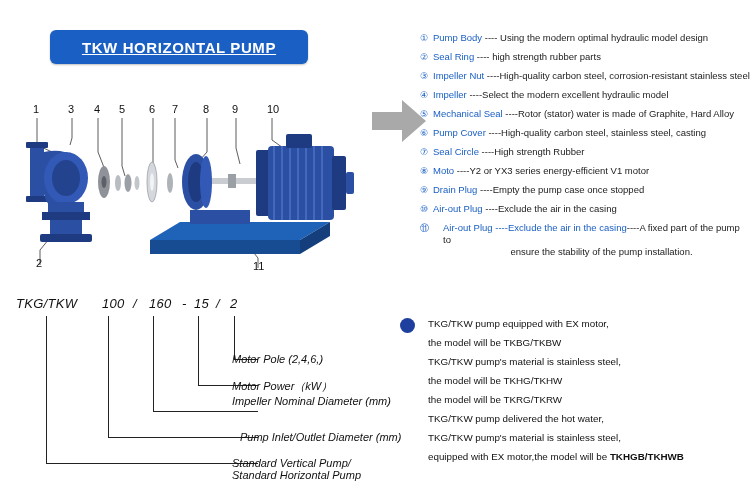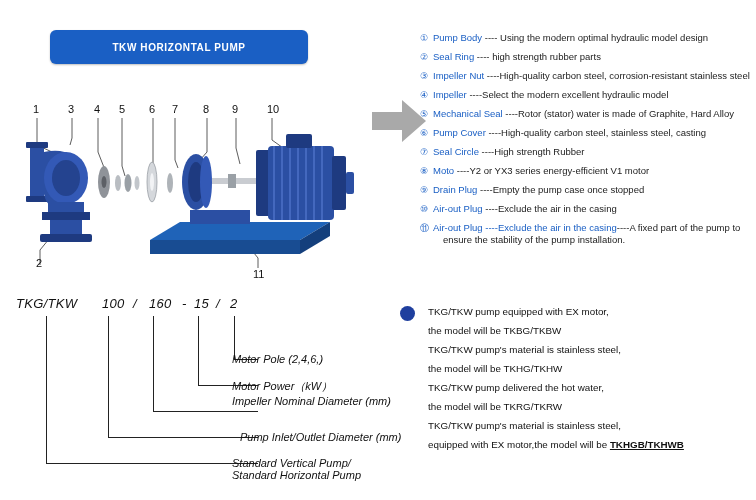--- a/index.html
+++ b/index.html
@@ -29,23 +29,24 @@
     height: 34px;
     background: #1a5fc4;
     border-radius: 6px;
     display: flex;
     align-items: center;
     justify-content: center;
     box-shadow: 0 1px 2px rgba(0,0,0,0.25);
   }
   .title-banner span {
     color: #ffffff;
-    font-size: 10px;
+    font-size: 15px;
     font-weight: bold;
     letter-spacing: 0.6px;
+    text-decoration: underline;
   }
 
   
   .drawing {
     position: absolute;
     left: 0;
     top: 90px;
     width: 390px;
     height: 200px;
   }
@@ -86,20 +87,21 @@
     padding-top: 0px;
   }
   .feature-text {
     color: #222;
   }
   .feature-text .key {
     color: #1a5fc4;
   }
   .feature-row.last .feature-text {
     color: #1a5fc4;
+    margin-left: 10px;
   }
   .feature-row.last .feature-text .tail {
     color: #222;
   }
 
   
   .model-block {
     position: absolute;
     left: 16px;
     top: 296px;
@@ -128,40 +130,40 @@
     position: absolute;
     font-size: 11px;
     color: #111;
     white-space: nowrap;
   }
 
   
   .notes {
     position: absolute;
     left: 400px;
-    top: 302px;
+    top: 314px;
     width: 350px;
     font-size: 9.8px;
     color: #111;
     line-height: 19px;
   }
   .notes .bullet {
     position: absolute;
     left: 0px;
     top: 4px;
     width: 15px;
     height: 15px;
     border-radius: 50%;
     background: #1f3f9e;
   }
   .notes .notes-text {
     margin-left: 28px;
   }
   .notes .nline { white-space: nowrap; }
-  .notes .bold { font-weight: bold; text-decoration: underline; }
+  .notes .bold { font-weight: bold; }
 </style>
 </head>
 <body>
 
 <div class="page">
 
   <div class="title-banner">
     <span>TKW HORIZONTAL PUMP</span>
   </div>
 
@@ -245,21 +247,21 @@
     <div class="callout-num" style="left:33px; top:13px;">1</div>
     <div class="callout-num" style="left:36px; top:167px;">2</div>
     <div class="callout-num" style="left:68px; top:13px;">3</div>
     <div class="callout-num" style="left:94px; top:13px;">4</div>
     <div class="callout-num" style="left:119px; top:13px;">5</div>
     <div class="callout-num" style="left:149px; top:13px;">6</div>
     <div class="callout-num" style="left:172px; top:13px;">7</div>
     <div class="callout-num" style="left:203px; top:13px;">8</div>
     <div class="callout-num" style="left:232px; top:13px;">9</div>
     <div class="callout-num" style="left:267px; top:13px;">10</div>
-    <div class="callout-num" style="left:253px; top:178px;">11</div>
+    <div class="callout-num" style="left:253px; top:170px;">11</div>
   </div>
 
   <div class="big-arrow">
     <svg width="54" height="42" viewBox="0 0 54 42">
       <polygon points="0,12 30,12 30,0 54,21 30,42 30,30 0,30" fill="#a9a9a9"></polygon>
     </svg>
   </div>
 
   <div class="features">
     <div class="feature-row">
@@ -299,21 +301,21 @@
       <div class="feature-text"><span class="key">Drain Plug</span><span> ----Empty the pump case once stopped</span></div>
     </div>
     <div class="feature-row">
       <div class="feature-num">⑩</div>
       <div class="feature-text"><span class="key">Air-out Plug</span><span> ----Exclude the air in the casing</span></div>
     </div>
     <div class="feature-row last">
       <div class="feature-num">⑪</div>
       <div class="feature-text">
         <span class="key">Air-out Plug ----Exclude the air in the casing</span><span class="tail">----A fixed part of the pump to</span>
-        <div style="margin-left:10px; color:#222;">ensure the stability of the pump installation.</div>
+        <div style="margin-left:10px; color:#222;text-align:center;">ensure the stability of the pump installation.</div>
       </div>
     </div>
   </div>
 
   <div class="model-block">
     <div class="model-code">
       <span class="seg" style="position:absolute;left:0;">TKG/TKW</span>
       <span class="seg" style="position:absolute;left:86px;">100</span>
       <span class="seg" style="position:absolute;left:117px;">/</span>
       <span class="seg" style="position:absolute;left:133px;">160</span>
@@ -346,20 +348,20 @@
     <div class="model-label" style="left:216px; top:173px;">Standard  Horizontal Pump</div>
   </div>
 
   <div class="notes">
     <div class="bullet"></div>
     <div class="notes-text">
       <div class="nline">TKG/TKW pump equipped with EX motor,</div>
       <div class="nline">the model will be TKBG/TKBW</div>
       <div class="nline">TKG/TKW pump's material is stainless steel,</div>
       <div class="nline">the model will be TKHG/TKHW</div>
+      <div class="nline">the model will be TKRG/TKRW</div>
       <div class="nline">TKG/TKW pump delivered the hot water,</div>
-      <div class="nline">the model will be TKRG/TKRW</div>
       <div class="nline">TKG/TKW pump's material is stainless steel,</div>
       <div class="nline"><span>equipped with EX motor,the model will be </span><span class="bold">TKHGB/TKHWB</span></div>
     </div>
   </div>
 
 </div>
 
 </body></html>

